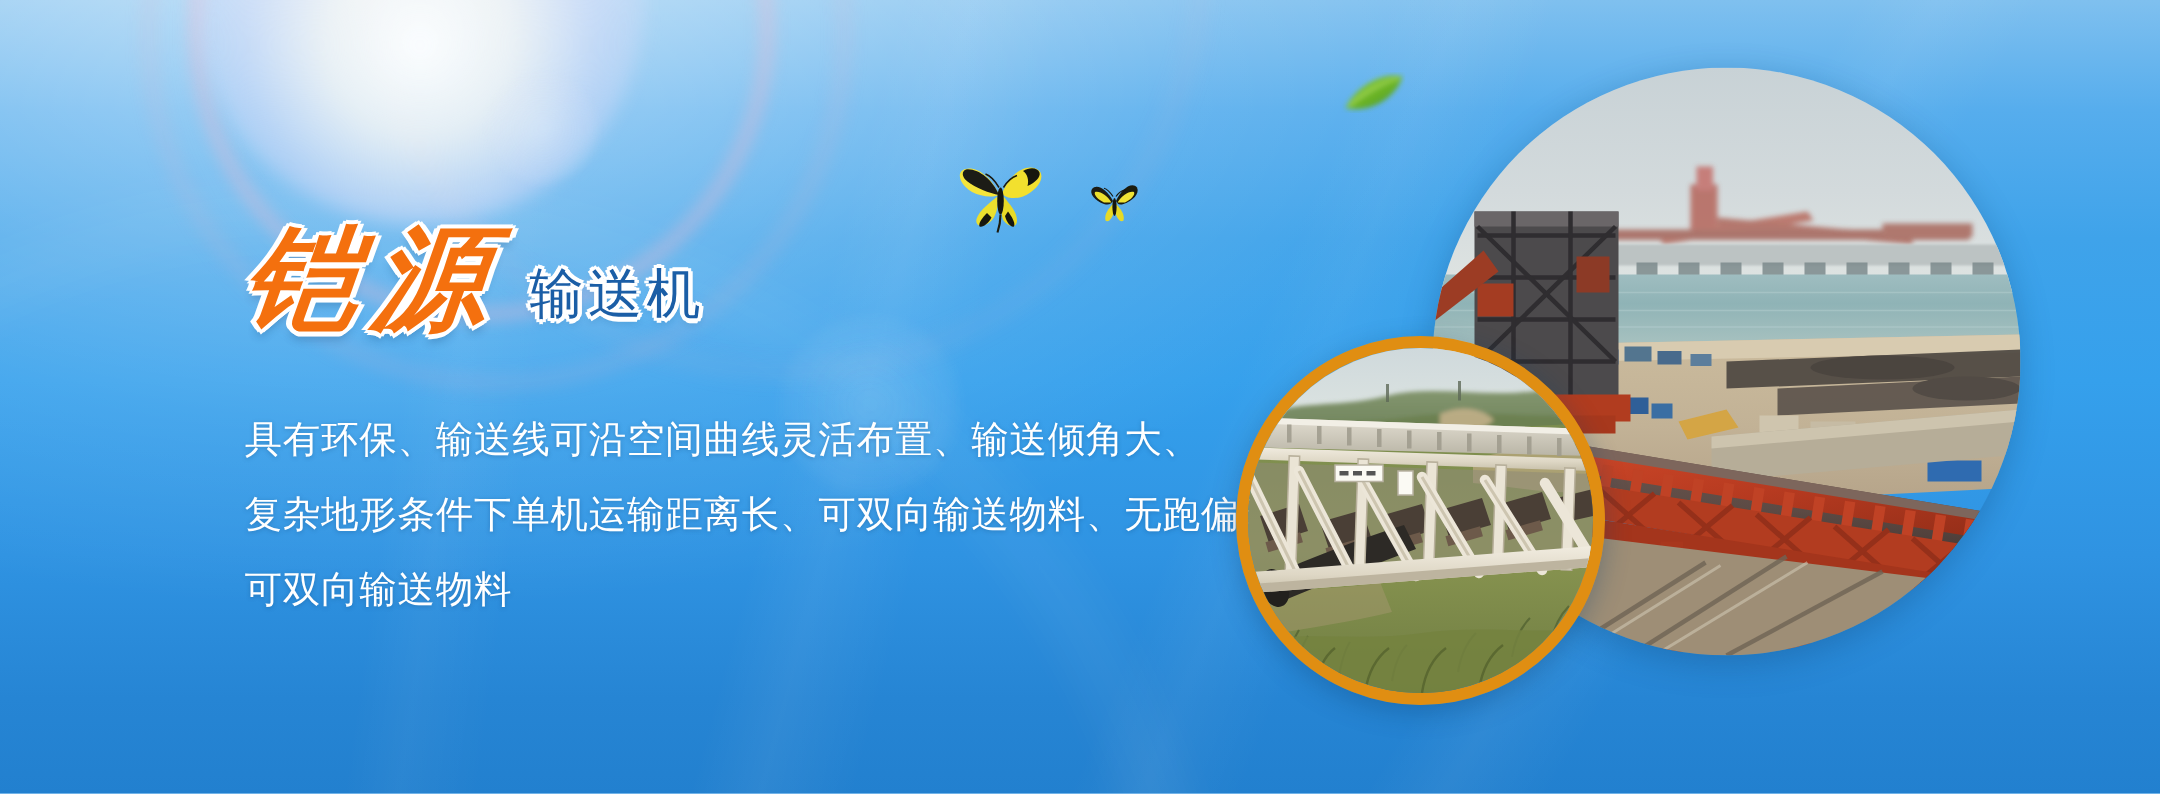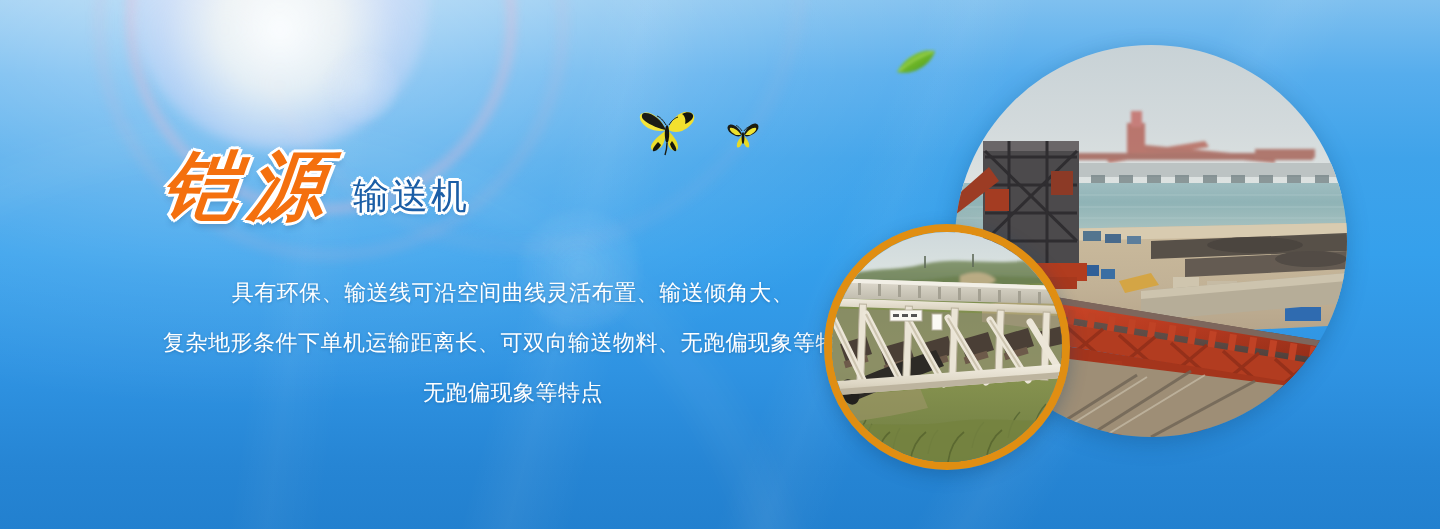--- a/index.html
+++ b/index.html
@@ -176,27 +176,26 @@
       -3px  0   0 #fff,  3px  0   0 #fff,
        0   -3px 0 #fff,  0    3px 0 #fff,
        0    3px 5px rgba(20,70,120,0.28);
     white-space: nowrap;
   }
 
   .desc {
     margin-top: 40px;
   }
   .desc-line {
-    font-size: 22px;
+    font-size: 25px;
     line-height: 50px;
     color: #ffffff;
     letter-spacing: 0.5px;
     white-space: nowrap;
     text-shadow: 0 1px 3px rgba(16,70,120,0.35);
-    text-align: center;
   }
 
   
   .deco { position: absolute; pointer-events: none; }
 
   .butterfly-big { left: 636px; top: 108px; width: 62px; height: 48px; }
   .butterfly-small { left: 726px; top: 122px; width: 34px; height: 28px; }
   .leaf { left: 893px; top: 48px; width: 44px; height: 30px; }
 
   
@@ -257,21 +256,21 @@
   <div class="copy">
 
     <div class="brand-row">
       <div class="brand-main">铠源</div>
       <div class="brand-sub">输送机</div>
     </div>
 
     <div class="desc">
       <div class="desc-line">具有环保、输送线可沿空间曲线灵活布置、输送倾角大、</div>
       <div class="desc-line">复杂地形条件下单机运输距离长、可双向输送物料、无跑偏现象等特点，</div>
-      <div class="desc-line">无跑偏现象等特点</div>
+      <div class="desc-line">可双向输送物料</div>
     </div>
 
   </div>
 
   <div class="deco leaf">
     <svg viewBox="0 0 44 30" xmlns="http://www.w3.org/2000/svg">
       <defs>
         <linearGradient id="lg" x1="0" y1="0" x2="1" y2="1">
           <stop offset="0%" stop-color="#9fd84a"></stop>
           <stop offset="45%" stop-color="#74bb2a"></stop>

